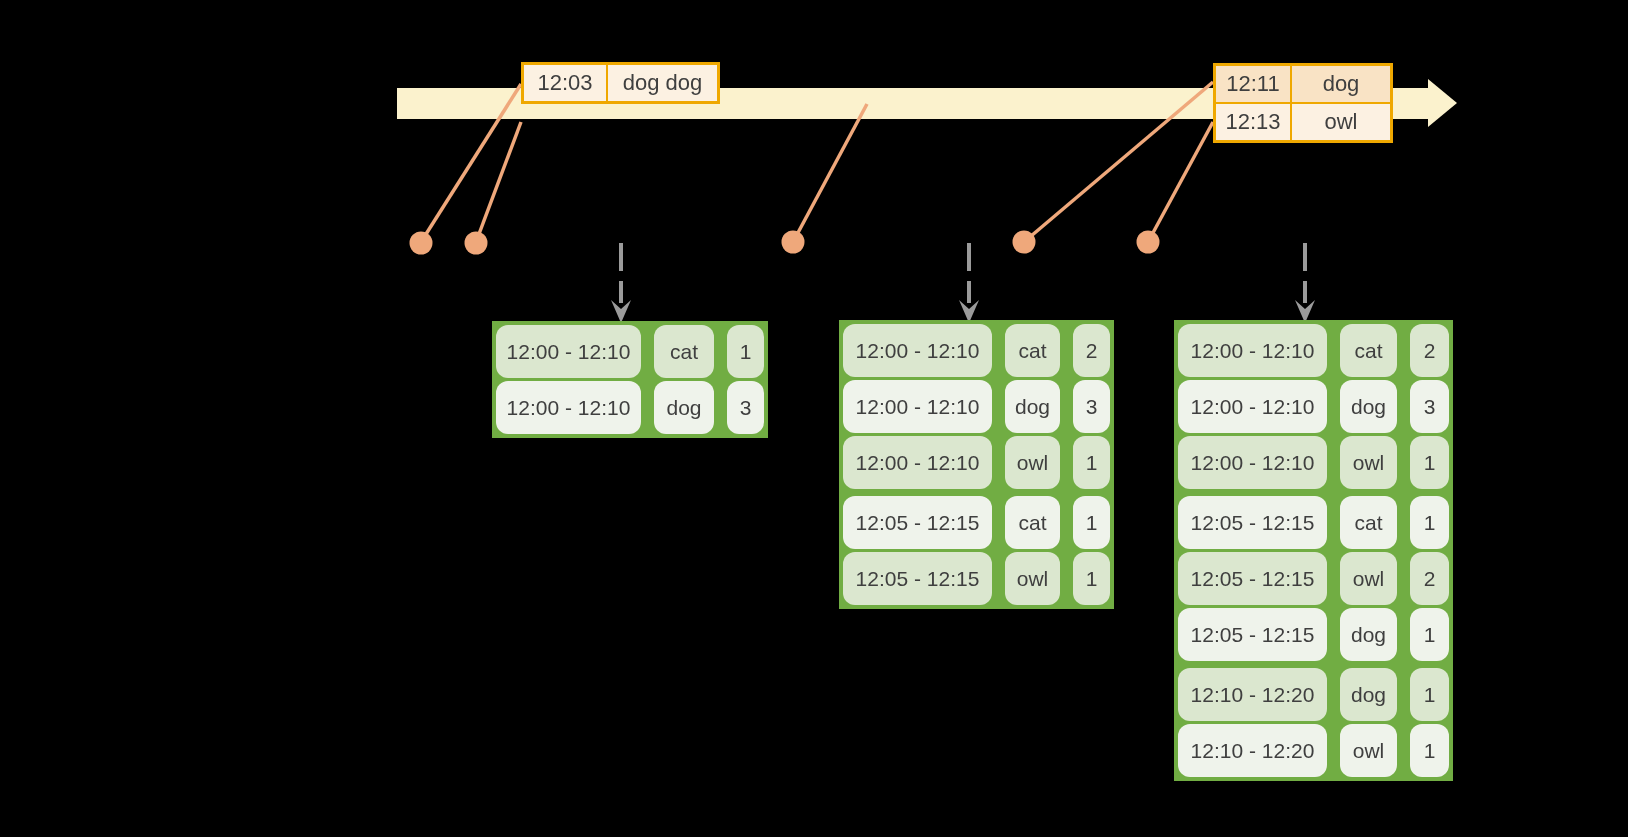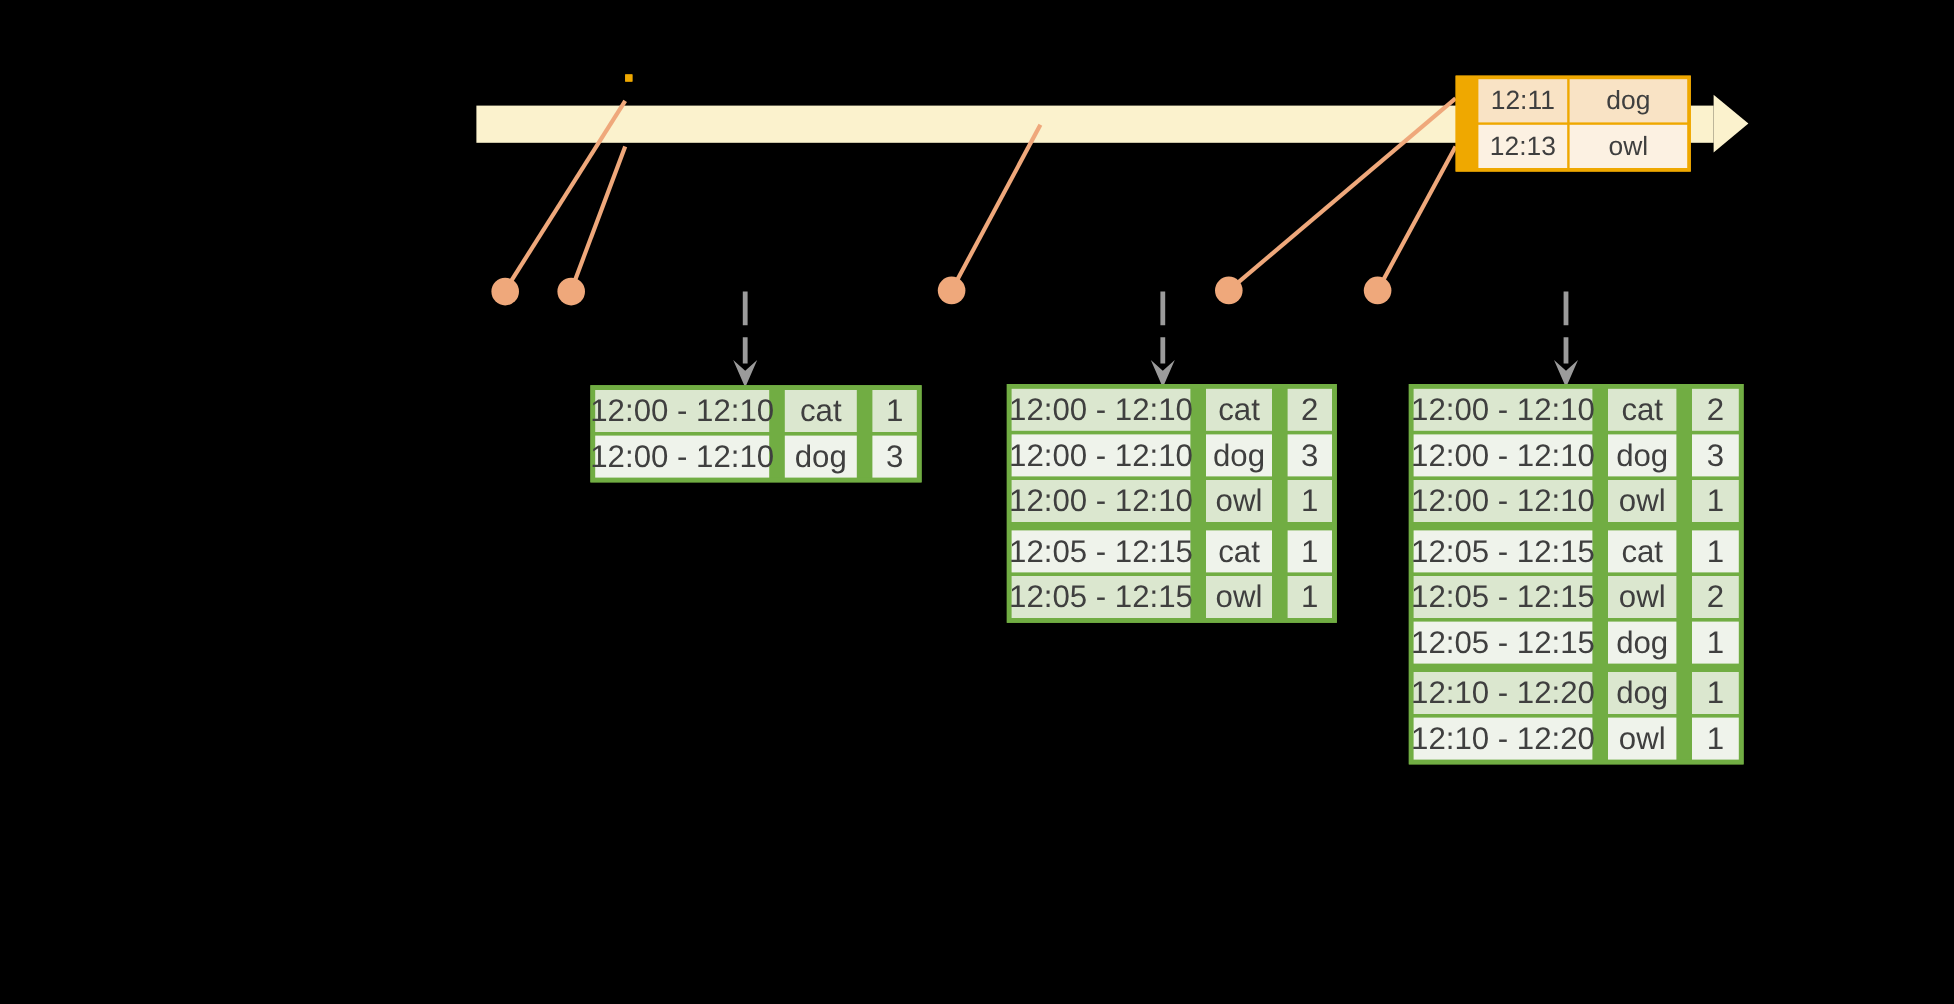--- a/index.html
+++ b/index.html
@@ -37,21 +37,21 @@
     position:absolute;z-index:2;
     border:4px solid var(--result-border,#71AD43);
     background:var(--result-border,#71AD43);
     display:flex;flex-direction:column;
   }
   .rtable .rrow{display:flex;}
   .rtable .rrow + .rrow{margin-top:3px;}
   .rtable .gsep{height:7px;flex:0 0 7px;}
   .rcell{
     display:flex;align-items:center;justify-content:center;
-    color:var(--text,#3F3F3F);font-size:26px;white-space:nowrap;height:35px;
+    color:var(--text,#3F3F3F);font-size:21px;white-space:nowrap;height:53px;border-radius:12px;
   }
   .rcell + .rcell{margin-left:13px;}
   .rrow.dark .rcell{background:var(--result-row-dark,#DBE7CF);}
   .rrow.light .rcell{background:var(--result-row-light,#EFF3EB);}
   .ta .rcell.win{width:145px;}  .ta .rcell.word{width:60px;}  .ta .rcell.cnt{width:37px;}
   .tb .rcell.win{width:149px;}  .tb .rcell.word{width:55px;}  .tb .rcell.cnt{width:37px;}
   .tc .rcell.win{width:149px;}  .tc .rcell.word{width:57px;}  .tc .rcell.cnt{width:39px;}
 </style>
 </head>
 <body>
@@ -82,22 +82,26 @@
       <line x1="621" y1="243" x2="621" y2="303" class="dash" stroke="#9B9B9B" stroke-width="4" stroke-dasharray="28 10"></line>
       <path d="M 611,300 L 621,309 L 631,300 L 621,323 Z" class="ahead" fill="#9B9B9B"></path>
       <line x1="969" y1="243" x2="969" y2="303" class="dash" stroke="#9B9B9B" stroke-width="4" stroke-dasharray="28 10"></line>
       <path d="M 959,300 L 969,309 L 979,300 L 969,323 Z" class="ahead" fill="#9B9B9B"></path>
       <line x1="1305" y1="243" x2="1305" y2="303" class="dash" stroke="#9B9B9B" stroke-width="4" stroke-dasharray="28 10"></line>
       <path d="M 1295,300 L 1305,309 L 1315,300 L 1305,323 Z" class="ahead" fill="#9B9B9B"></path>
     </g>
   </svg>
 
   <div class="etable e1" style="left:521px;top:62px;">
+      <div class="erow light">
+        <div class="ecell time">12:03</div>
+        <div class="ecell words">dog dog</div>
+      </div>
     </div>
-  <div class="etable e3" style="left:1213px;top:63px;padding-left:16px;">
+  <div class="etable e3" style="left:1213px;top:63px;">
       <div class="erow dark">
         <div class="ecell time">12:11</div>
         <div class="ecell words">dog</div>
       </div>
       <div class="erow light">
         <div class="ecell time">12:13</div>
         <div class="ecell words">owl</div>
       </div>
     </div>
 

